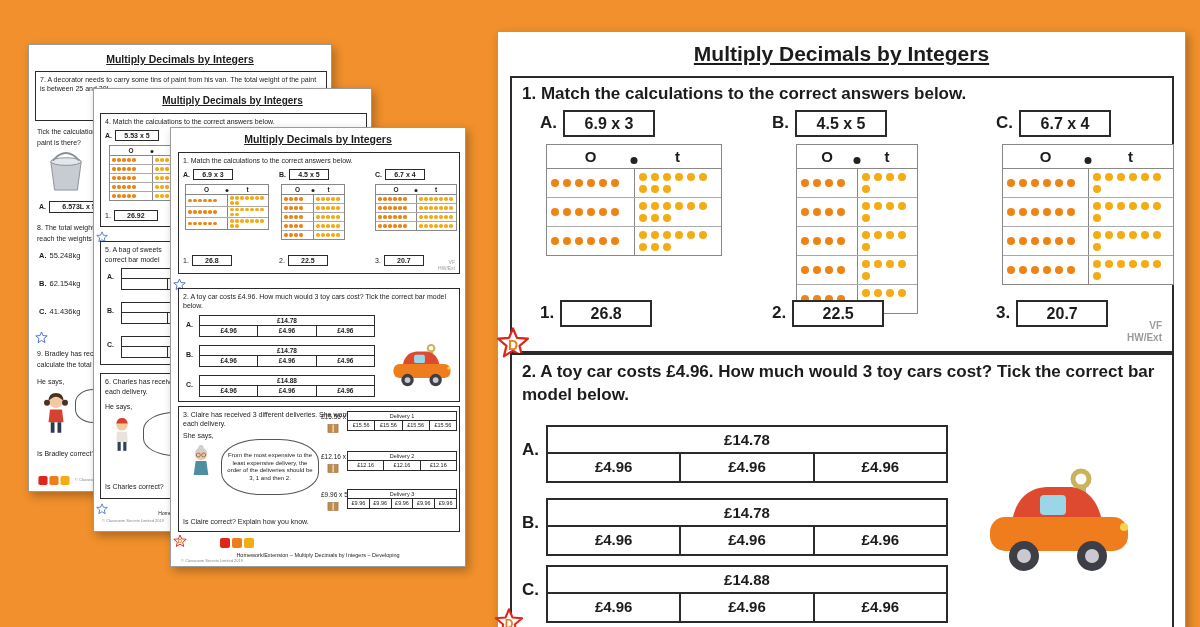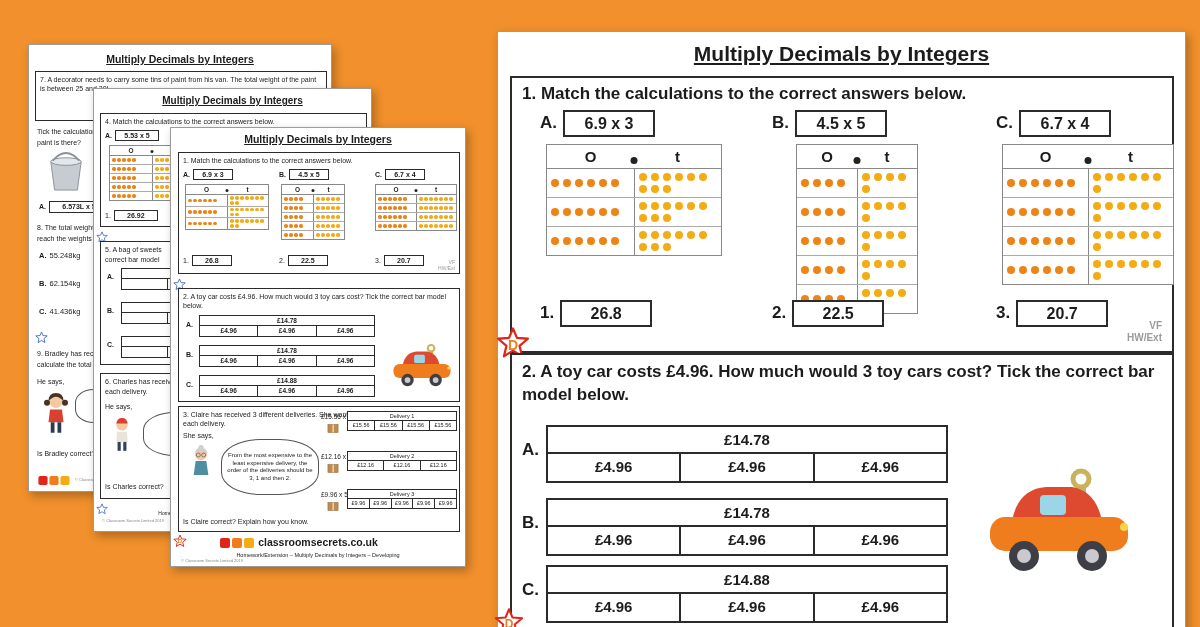--- a/index.html
+++ b/index.html
@@ -680,21 +680,20 @@
       <div class="abs f7" style="left:4px;top:110px">Is Claire correct?  Explain how you know.</div>
     </div>
 
     <svg class="abs" style="left:2px;top:406px;width:14px;height:14px;stroke:#E0261B">
         <use href="#sym-star"></use>
       </svg>
     <div class="letterD f6" style="left:2px;top:407px;width:14px;height:14px">D</div>
     <svg class="abs" style="left:48px;top:409px;width:36px;height:12px">
         <use href="#sym-logo"></use>
       </svg>
-    <div class="abs f105 bold" style="left:0;top:408px;width:100%;text-align:center">classroomsecrets.co.uk</div>
     <div class="abs f55" style="left:0;top:424px;width:100%;text-align:center">Homework/Extension – Multiply Decimals by Integers – Developing</div>
     <div class="abs f4" style="left:10px;top:431px;color:#888">© Classroom Secrets Limited 2019</div>
   </div>
 
   <div class="page" style="left:497px;top:31px;width:689px;height:640px;z-index:4">
     <div class="ws-title f21" style="top:10px">Multiply Decimals by Integers</div>
 
     <div class="ws-box bold" style="left:12px;top:44px;width:664px;height:277px">
       <div class="abs f17" style="left:10px;top:5px">1. Match the calculations to the correct answers below.</div>
       <div class="row" style="left:28px;top:32px">

